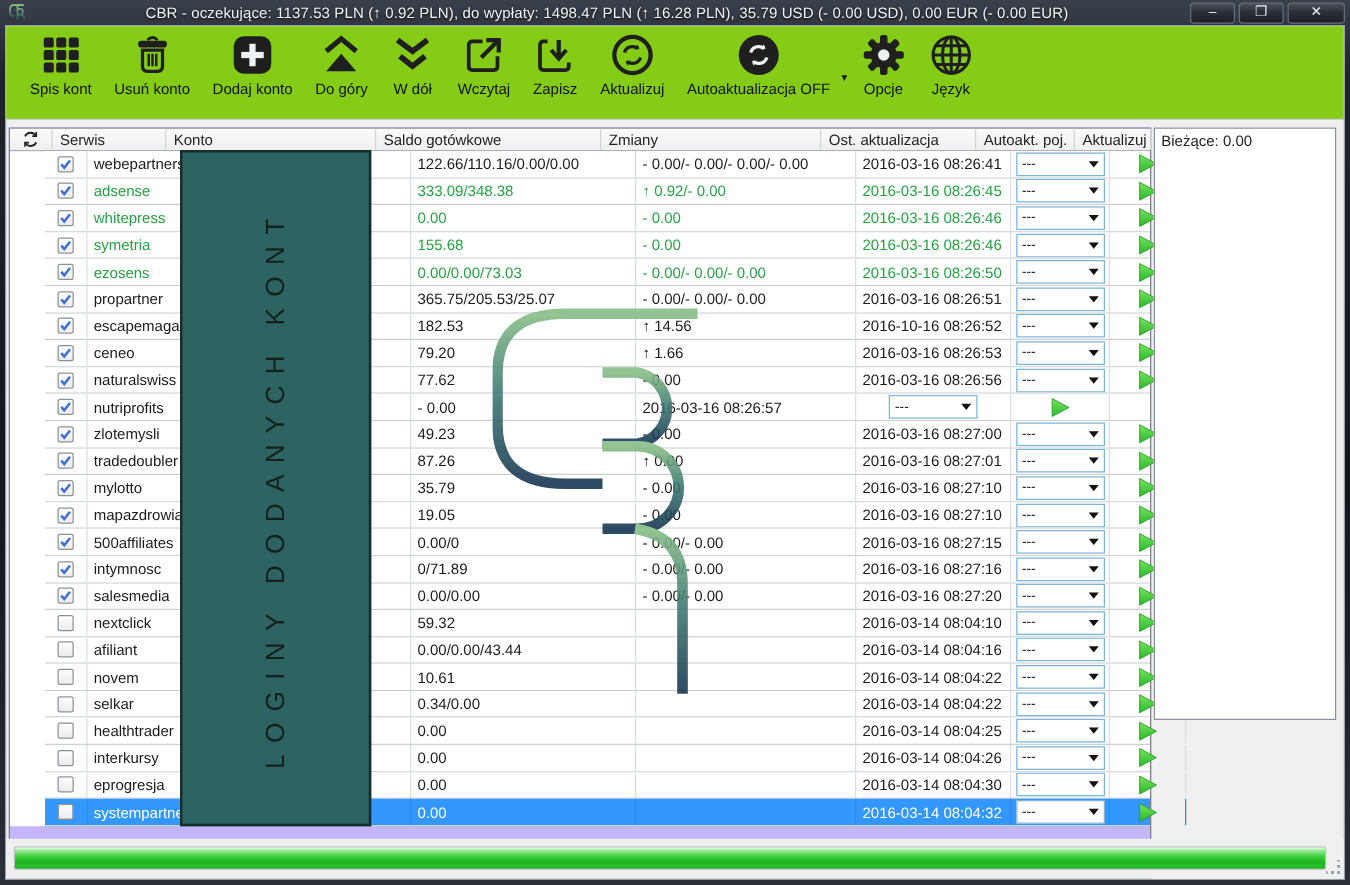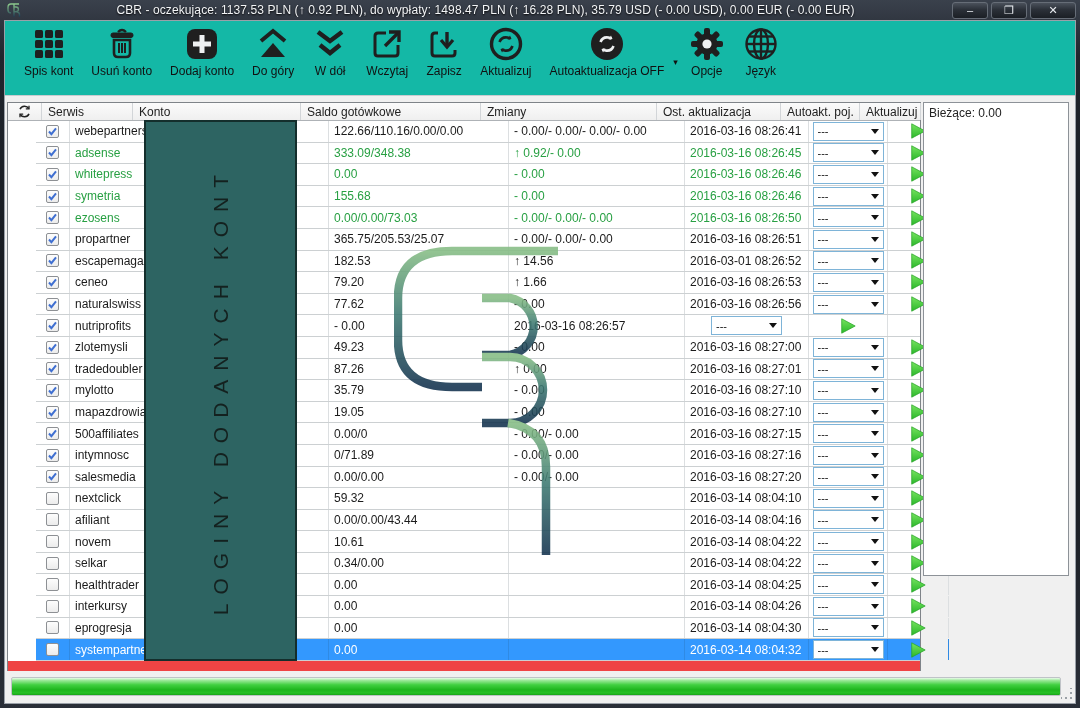--- a/index.html
+++ b/index.html
@@ -18,29 +18,29 @@
   .winbtn{
     width:36px;height:17px;border:1px solid #666d77;border-radius:3px;
     background:linear-gradient(180deg,#4a515b 0%,#2b3038 45%,#1b1f25 100%);
     color:#e8ebef;display:flex;align-items:center;justify-content:center;
     font-size:11px;line-height:1;cursor:pointer;
   }
   .winbtn.close{width:46px;}
   
   .client{flex:1;margin:0 4px 4px 4px;background:#f0f0f0;display:flex;flex-direction:column;border:1px solid #9aa0a8;}
   
-  .toolbar{height:75px;background:#14b8a6;border-bottom:1px solid #c9ccd0;display:flex;align-items:flex-start;padding:5px 0 0 10px;}
+  .toolbar{height:75px;background:#84cc16;border-bottom:1px solid #c9ccd0;display:flex;align-items:flex-start;padding:5px 0 0 10px;}
   .tbtn{display:inline-flex;flex-direction:column;align-items:center;padding:0 9px;cursor:pointer;}
   .tbtn .ticon{width:36px;height:36px;display:flex;align-items:center;justify-content:center;}
   .tbtn .tlabel{font-size:12px;color:#111;margin-top:2px;white-space:nowrap;}
   .tcaret{align-self:center;margin:2px 2px 0 0;font-size:9px;color:#111;cursor:pointer;}
   .ticon svg{display:block;}
   
   .main{position:relative;height:569px;margin-top:6px;}
-  .table{position:absolute;left:2px;top:0;width:914px;height:601px;background:#ef4444;border:1px solid #7f8489;}
+  .table{position:absolute;left:2px;top:0;width:914px;height:601px;background:#c4b5fd;border:1px solid #7f8489;}
   .thead{display:grid;grid-template-columns:34px 91px 168px 180px 176px 124px 79px 61px;height:18px;background:linear-gradient(#fbfbfb,#efefef);border-bottom:1px solid #aeb2b6;font-size:12px;color:#222;}
   .thead .hc{display:flex;align-items:center;padding-left:6px;border-right:1px solid #d2d5d8;overflow:hidden;white-space:nowrap;}
   .thead .hc.center{justify-content:center;padding-left:0;}
   .tbody{background:#fff;}
   .row{display:grid;grid-template-columns:34px 91px 168px 180px 176px 124px 79px 61px;height:21.6px;background:#fff;border-bottom:1px solid #ccd0d2;font-size:12px;color:#1b1b1b;margin-left:28px;}
   .row .c{display:flex;align-items:center;padding-left:5px;border-right:1px solid #dcdfe1;overflow:hidden;white-space:nowrap;}
   .row .c.center{justify-content:center;padding-left:0;}
   .row.green{color:#28a043;}
   .row.selected{background:#3398fe;color:#fff;}
   .row.selected .c{border-right-color:#2f8ae4;}
@@ -467,21 +467,21 @@
       <span class="cb checked">
         <svg width="11" height="11" viewBox="0 0 11 11">
                     <path d="M2,5.5 L4.4,8.2 L9,2.4" fill="none" stroke="#3f6fd1" stroke-width="2"></path>
                   </svg>
       </span>
     </span>
     <span class="c">escapemagazine</span>
     <span class="c"></span>
     <span class="c">182.53</span>
     <span class="c">↑ 14.56</span>
-    <span class="c">2016-03-01 08:26:52</span>
+    <span class="c">2016-10-16 08:26:52</span>
     <span class="c center">
       <span class="combo">
         <span class="ctxt">---</span>
         <span class="carr"></span>
       </span>
     </span>
     <span class="c center">
       <span class="play">
         <svg width="18" height="18" viewBox="0 0 20 20">
           <defs>

